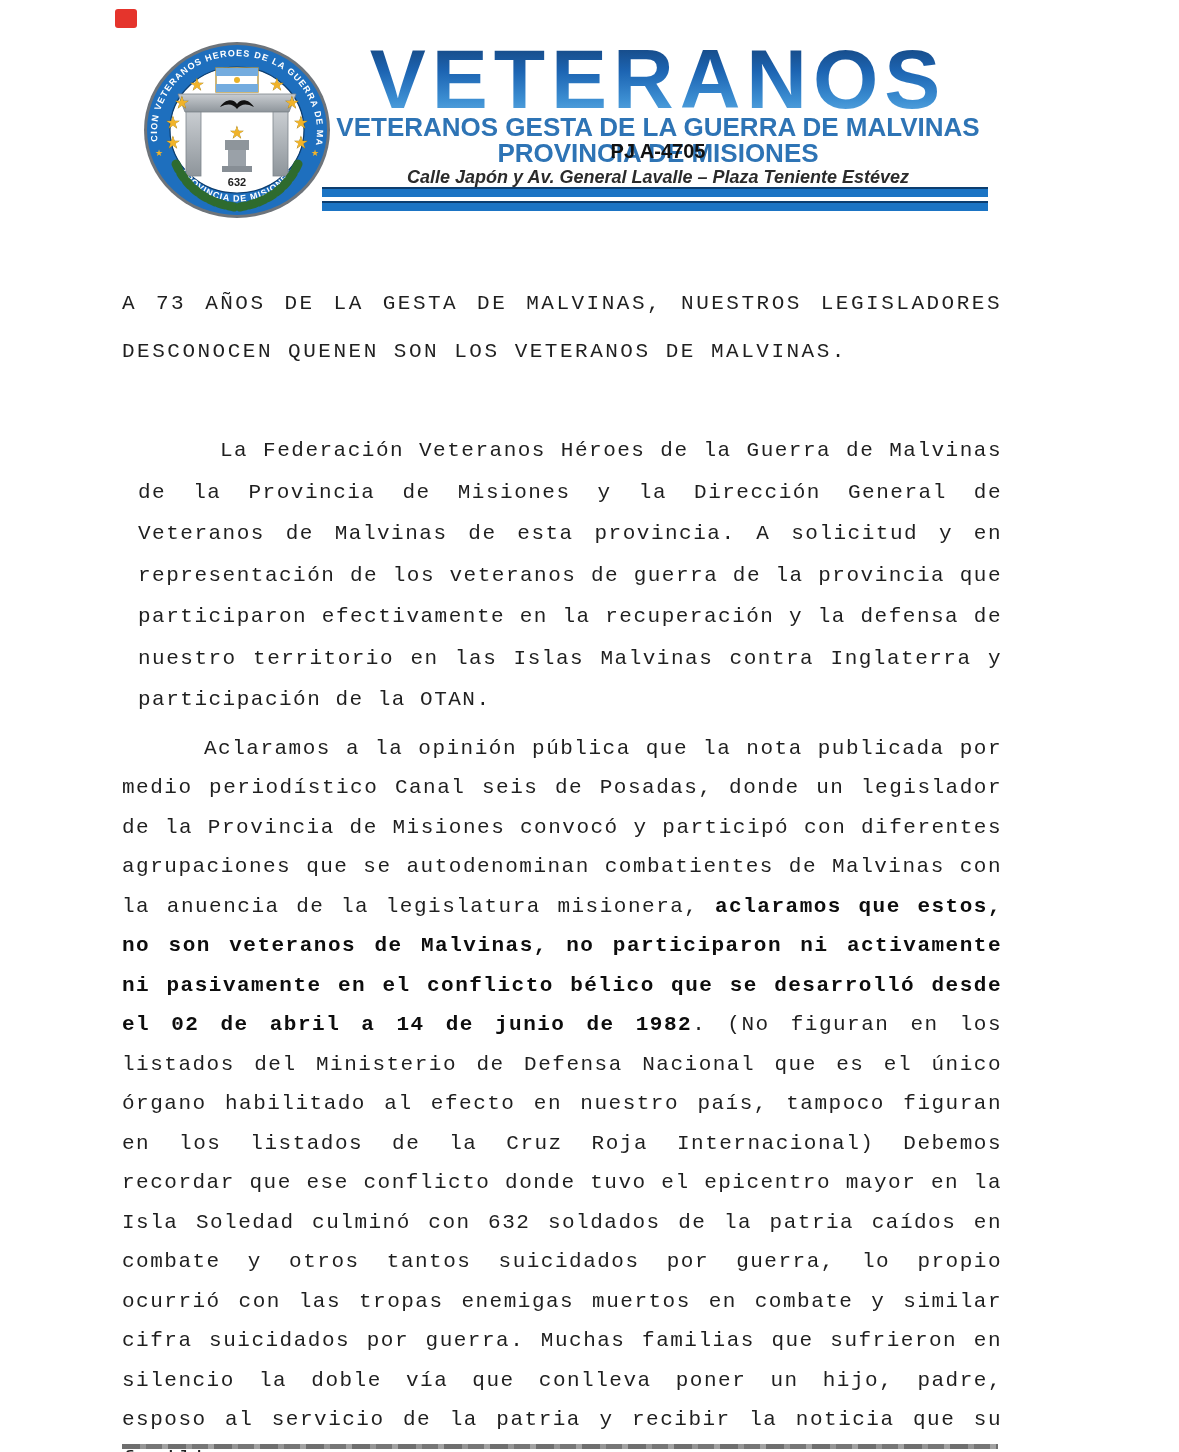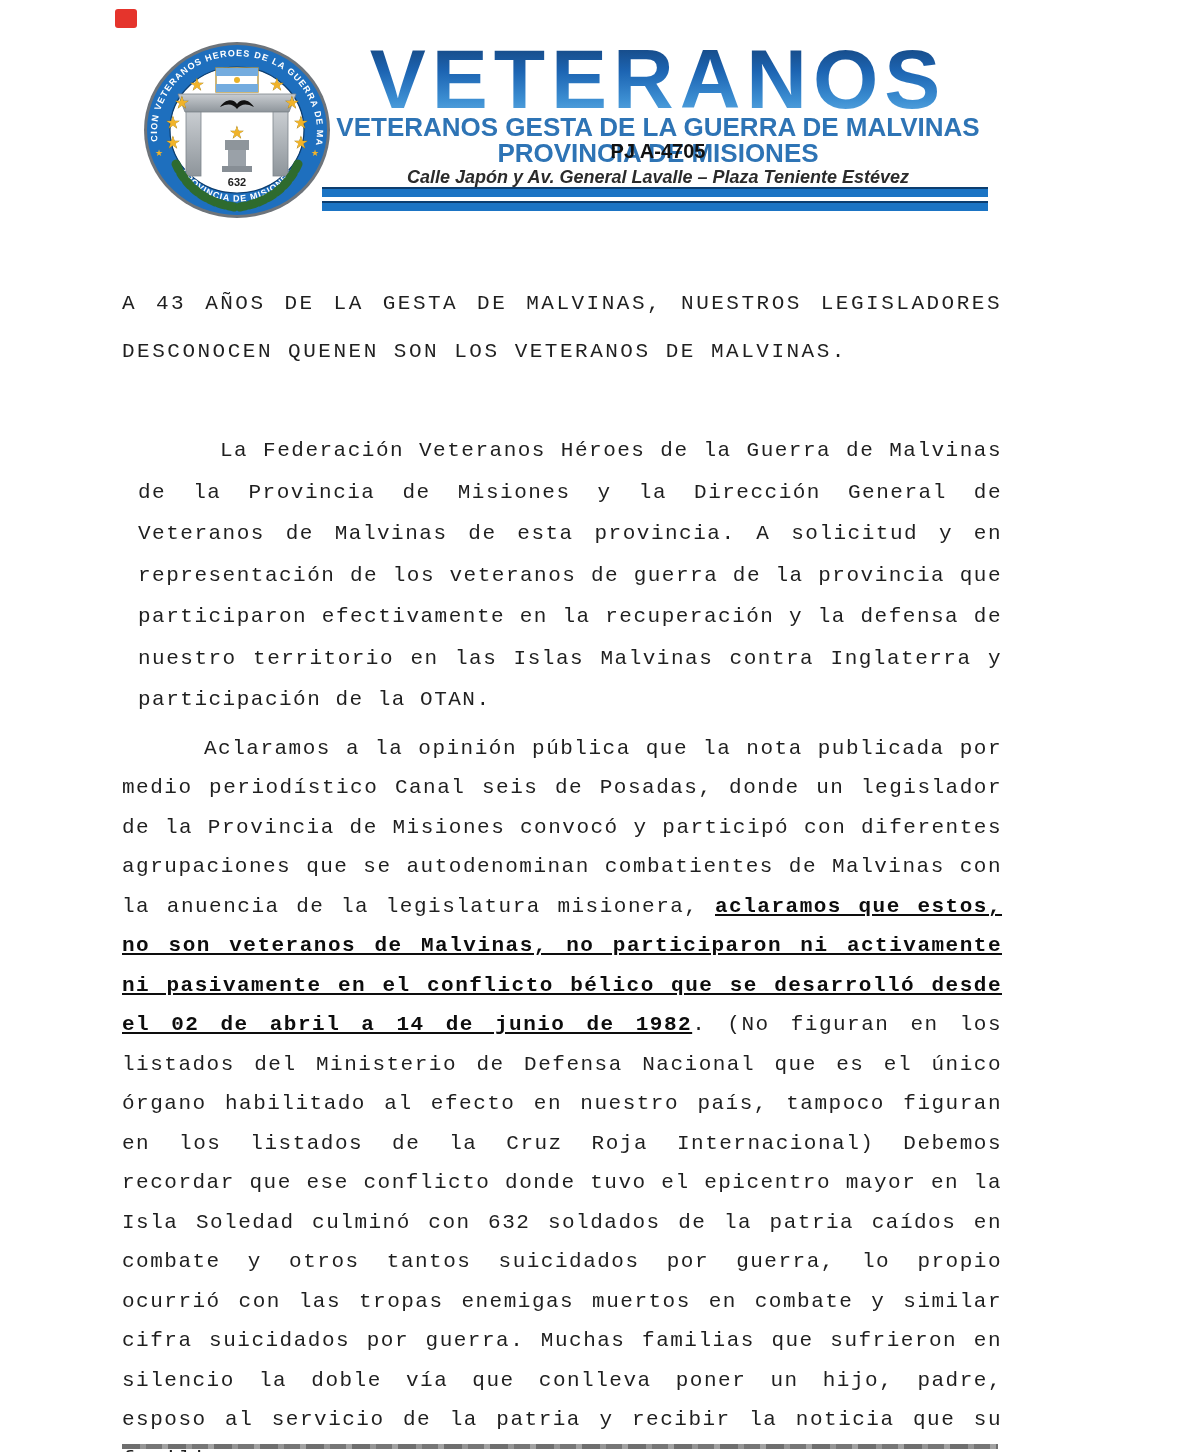--- a/index.html
+++ b/index.html
@@ -65,21 +65,21 @@
     margin:0 0 54px 0;
     font-size:21px; line-height:48px; letter-spacing:2.5px;
     text-align:justify;
   }
   .para{
     margin:0; font-size:21px; letter-spacing:1.5px;
     text-align:justify; text-indent:82px;
   }
   .p1{line-height:41.5px;margin-left:16px;}
   .p2{margin-top:8px; line-height:39.5px;}
-  .p2 b{font-weight:bold; color:#0d0d0d;text-decoration:underline;}
+  .p2 b{font-weight:bold; color:#0d0d0d;}
 
   
   .cutoff{
     position:absolute; left:122px; top:1444px; width:876px; height:5px;
     background:repeating-linear-gradient(90deg,#4a4a4a 0 18px,#7a7a7a 18px 24px,#545454 24px 40px,#8a8a8a 40px 46px);
     opacity:.8;
   }
 
   
   .ringtxt{font-family:"Liberation Sans",sans-serif; font-weight:bold; fill:#ffffff;}
@@ -161,21 +161,21 @@
       <div class="sub1">VETERANOS GESTA DE LA GUERRA DE MALVINAS</div>
       <div class="sub2">PROVINCIA DE MISIONES</div>
       <div class="registry">PJ A-4705</div>
       <div class="address">Calle Japón y Av. General Lavalle – Plaza Teniente Estévez</div>
       <div class="bar bar1"></div>
       <div class="bar bar2"></div>
     </div>
   </header>
 
   <main class="doc-body">
-    <p class="doc-heading">A 43 AÑOS DE LA GESTA DE MALVINAS, NUESTROS LEGISLADORES DESCONOCEN QUENEN SON LOS VETERANOS DE MALVINAS.</p>
+    <p class="doc-heading">A 73 AÑOS DE LA GESTA DE MALVINAS, NUESTROS LEGISLADORES DESCONOCEN QUENEN SON LOS VETERANOS DE MALVINAS.</p>
 
     <p class="para p1">La Federación Veteranos Héroes de la Guerra de Malvinas de la Provincia de Misiones y la Dirección General de Veteranos de Malvinas de esta provincia. A solicitud y en representación de los veteranos de guerra de la provincia que participaron efectivamente en la recuperación y la defensa de nuestro territorio en las Islas Malvinas contra Inglaterra y participación de la OTAN.</p>
 
     <p class="para p2"><span>Aclaramos a la opinión pública que la nota publicada por medio periodístico Canal seis de Posadas, donde un legislador de la Provincia de Misiones convocó y participó con diferentes agrupaciones que se autodenominan combatientes de Malvinas con la anuencia de la legislatura misionera, </span><b>aclaramos que estos, no son veteranos de Malvinas, no participaron ni activamente ni pasivamente en el conflicto bélico que se desarrolló desde el 02 de abril a 14 de junio de 1982</b><span>. (No figuran en los listados del Ministerio de Defensa Nacional que es el único órgano habilitado al efecto en nuestro país, tampoco figuran en los listados de la Cruz Roja Internacional) Debemos recordar que ese conflicto donde tuvo el epicentro mayor en la Isla Soledad culminó con 632 soldados de la patria caídos en combate y otros tantos suicidados por guerra, lo propio ocurrió con las tropas enemigas muertos en combate y similar cifra suicidados por guerra. Muchas familias que sufrieron en silencio la doble vía que conlleva poner un hijo, padre, esposo al servicio de la patria y recibir la noticia que su familiar</span></p>
   </main>
 
   <div class="cutoff"></div>
 </div>
 
 </body></html>

